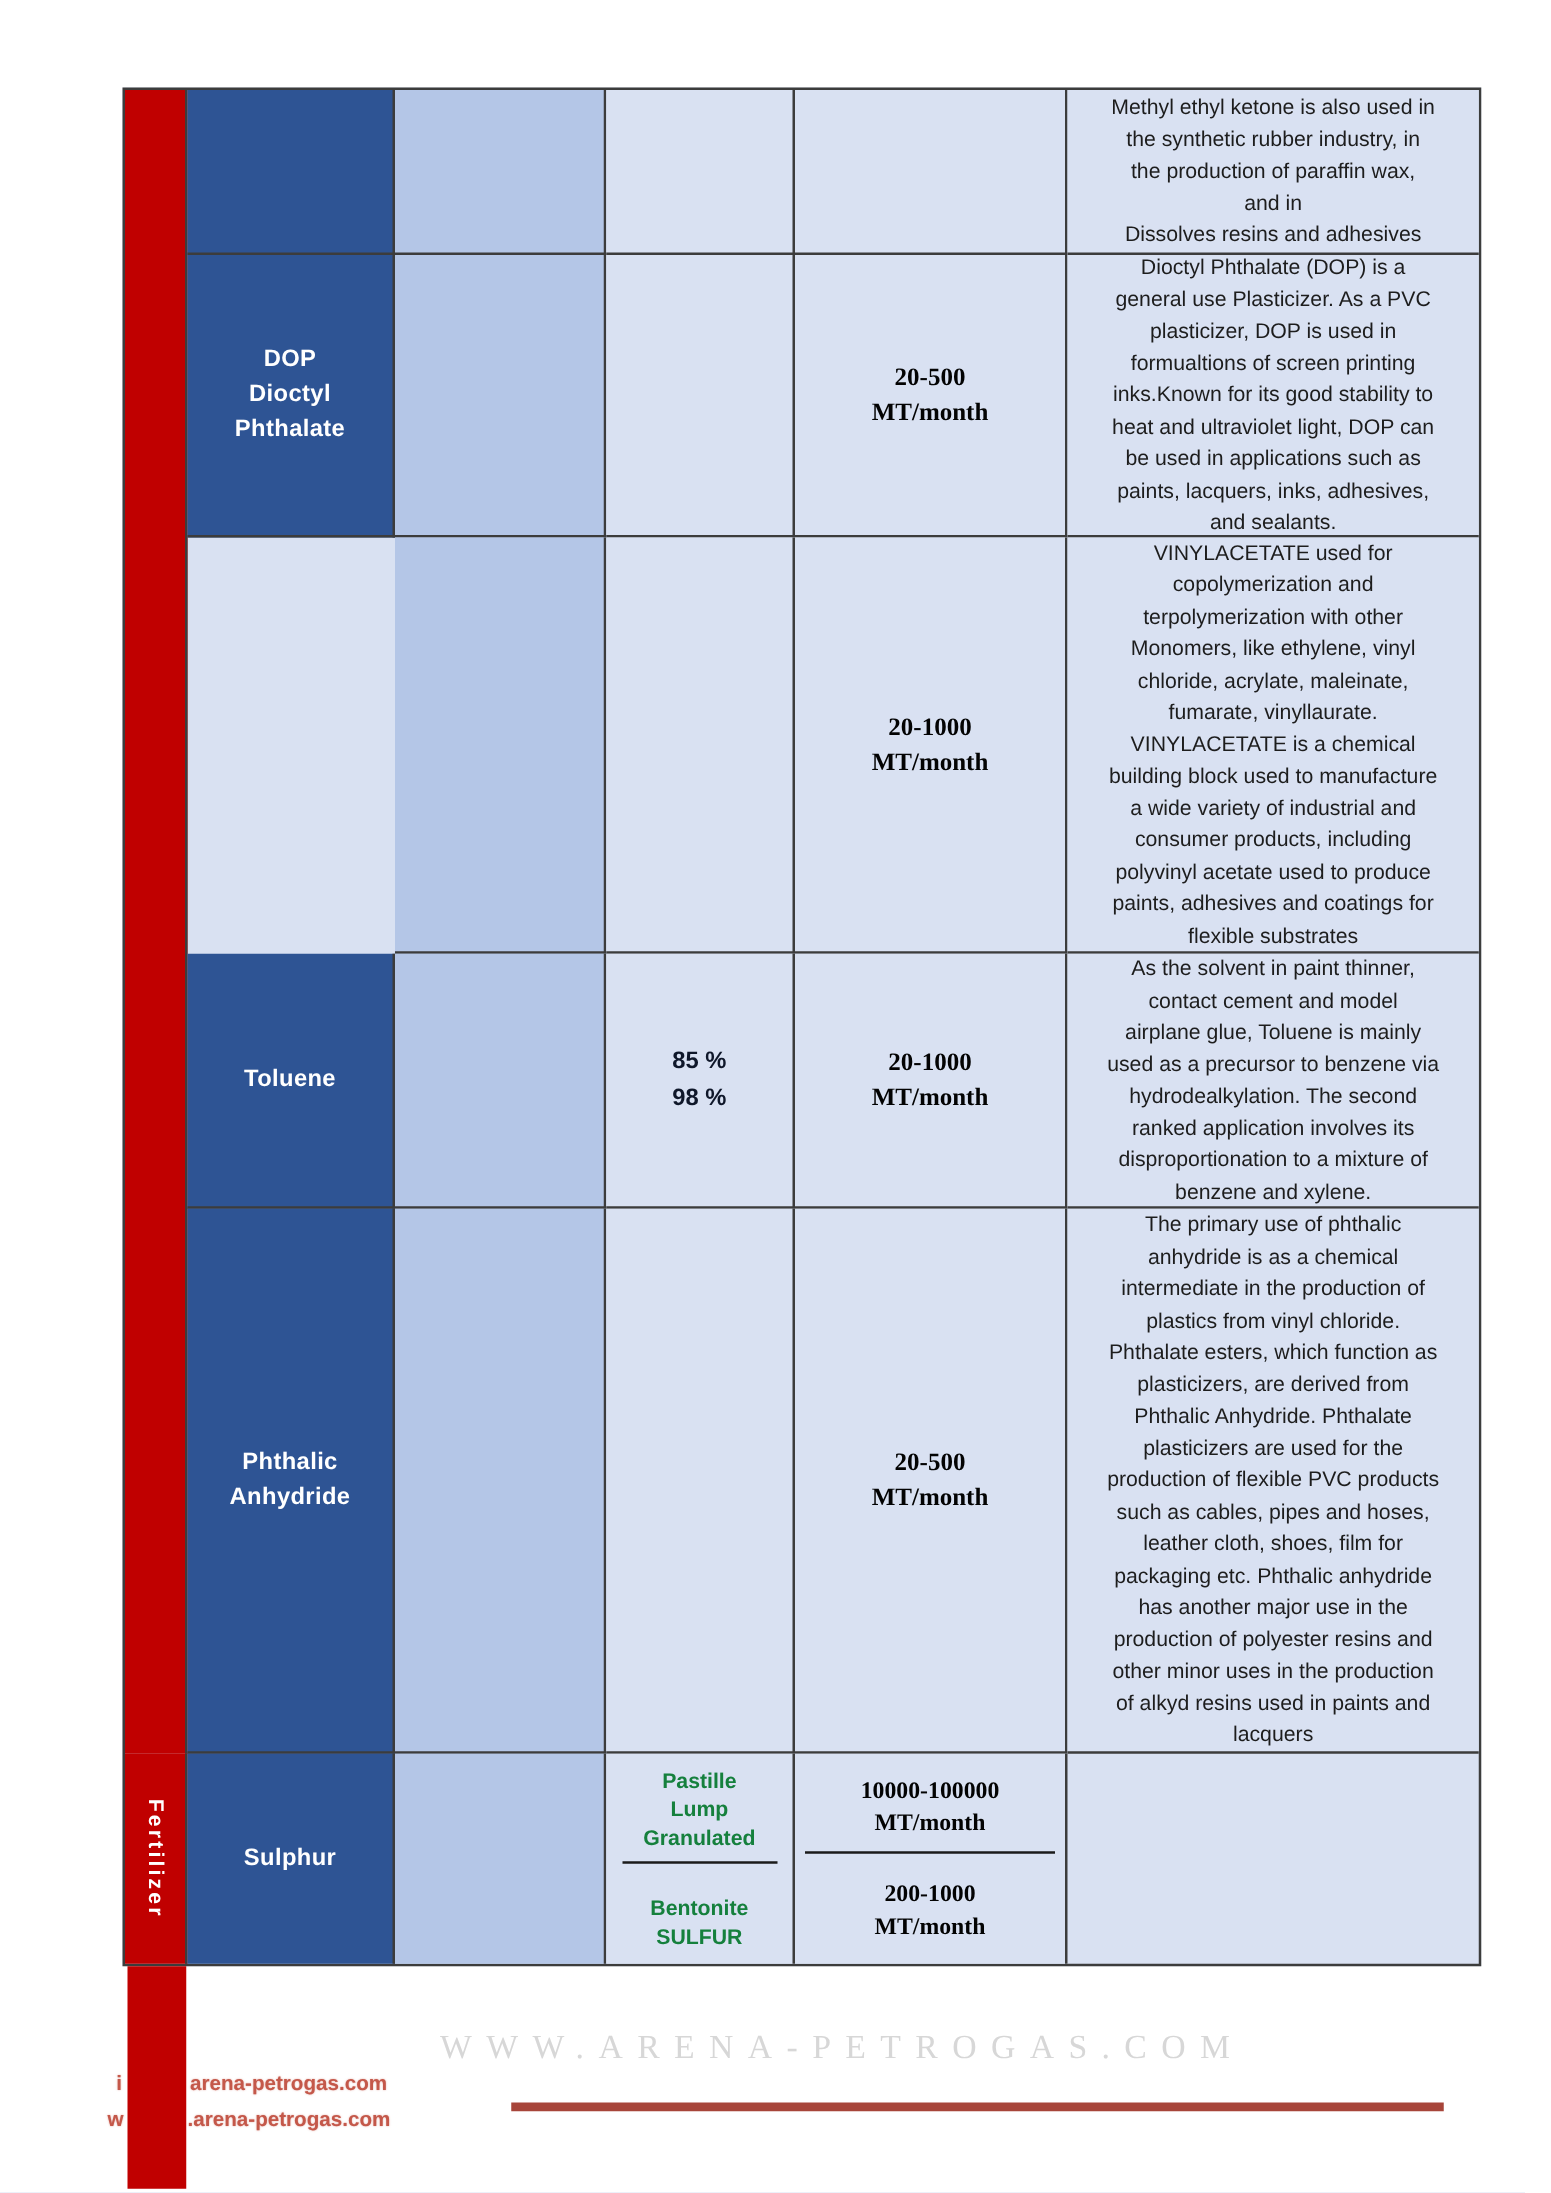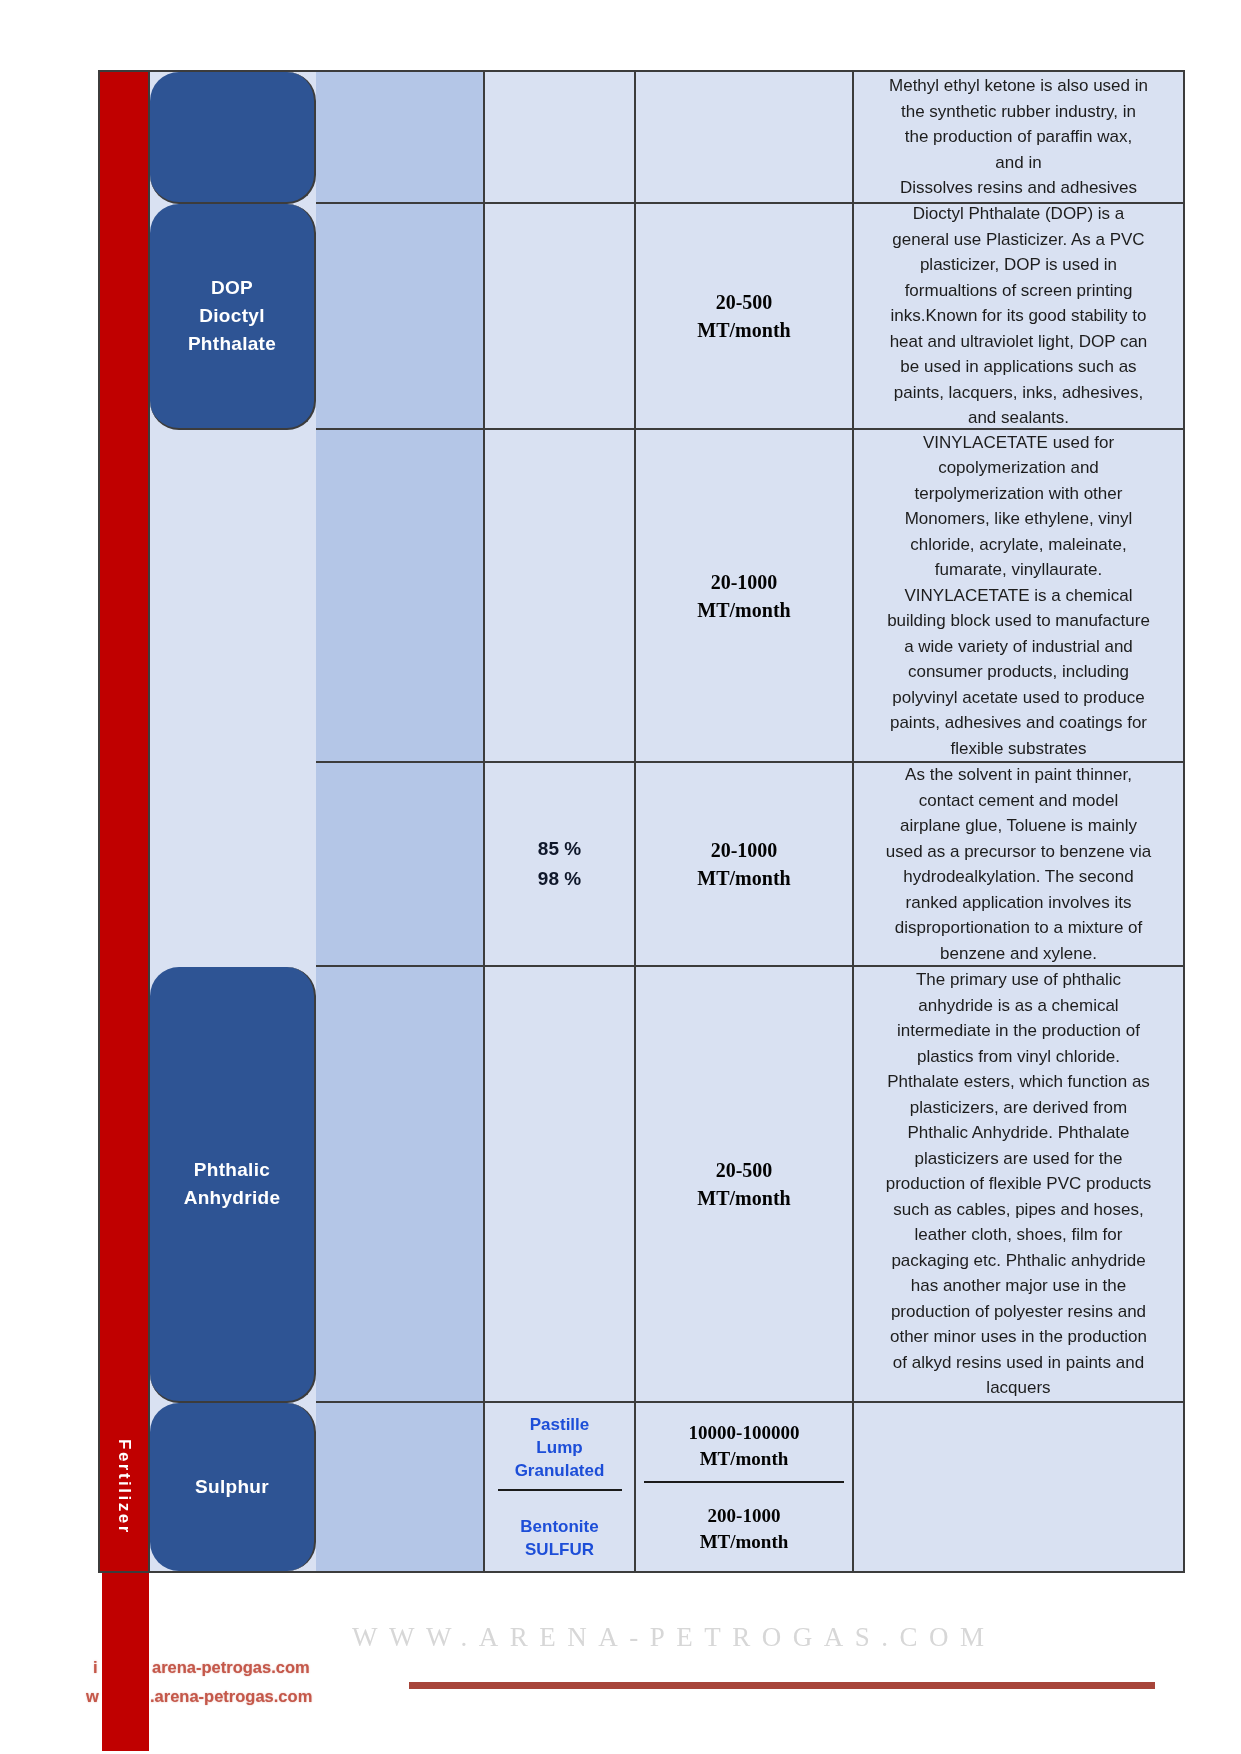--- a/index.html
+++ b/index.html
@@ -14,28 +14,28 @@
     grid-template-columns:50px 166px 169px 151px 218px 329px;
     grid-template-rows:132px 226px 333px 204px 436px 168px;
   }
   .cell{
     box-sizing:border-box;display:flex;flex-direction:column;
     align-items:center;justify-content:center;text-align:center;overflow:hidden;
   }
   .br{border-right:2px solid #3c3c3c;}
   .bb{border-bottom:2px solid #3c3c3c;}
   .redcol{background:#c00000;}
-  .namecol{background:#2e5494;color:#ffffff;font-weight:bold;font-size:19px;line-height:28px;letter-spacing:.3px;border-radius:29px;}
+  .namecol{background:#2e5494;color:#ffffff;font-weight:bold;font-size:19px;line-height:28px;letter-spacing:.3px;}
   .medcol{background:#b4c6e7;}
   .lightcol{background:#d9e1f2;}
   .pre{white-space:pre-line;}
   .desc{font-size:17px;line-height:25.5px;color:#1d1d1d;padding:0 20px;}
   .qty{font-family:"Liberation Serif",serif;font-weight:bold;font-size:20px;line-height:28px;color:#030303;}
   .spec{font-weight:bold;font-size:19px;line-height:30px;color:#0f172a;}
-  .spec-small{font-weight:bold;font-size:17px;line-height:23px;color:#1d4ed8;}
+  .spec-small{font-weight:bold;font-size:17px;line-height:23px;color:#15803d;}
   .qty-small{font-family:"Liberation Serif",serif;font-weight:bold;font-size:19px;line-height:26px;color:#030303;}
   .cell-divider{height:2px;background:#1b1b1b;}
   .div-spec{width:124px;margin:7px 0 24px 0;}
   .div-qty{width:200px;margin:9px 0 20px 0;}
   .vlabel{writing-mode:vertical-rl;color:#ffffff;font-weight:bold;font-size:17px;letter-spacing:2.5px;}
   .red-tail{position:absolute;left:102px;top:1573px;width:47px;height:178px;background:#c00000;z-index:3;}
   .watermark{
     position:absolute;left:352px;top:1622px;font-family:Liberation Serif, serif;
     font-size:27px;letter-spacing:11.5px;color:#d7d7d7;white-space:nowrap;z-index:1;
   }
@@ -94,20 +94,21 @@
 chloride, acrylate, maleinate,
 fumarate, vinyllaurate.
 VINYLACETATE is a chemical
 building block used to manufacture
 a wide variety of industrial and
 consumer products, including
 polyvinyl acetate used to produce
 paints, adhesives and coatings for
 flexible substrates</div>
 
+  <div class="cell namecol br bb pre" style="grid-column:2;grid-row:4">Toluene</div>
   <div class="cell medcol br bb" style="grid-column:3;grid-row:4"></div>
   <div class="cell lightcol br bb spec pre" style="grid-column:4;grid-row:4">85 %
 98 %</div>
   <div class="cell lightcol br bb qty pre" style="grid-column:5;grid-row:4">20-1000
 MT/month</div>
   <div class="cell namecol br bb pre" style="grid-column:2;grid-row:5">Phthalic
 Anhydride</div>
 
   <div class="cell lightcol bb desc pre" style="grid-column:6;grid-row:4">As the solvent in paint thinner,
 contact cement and model

